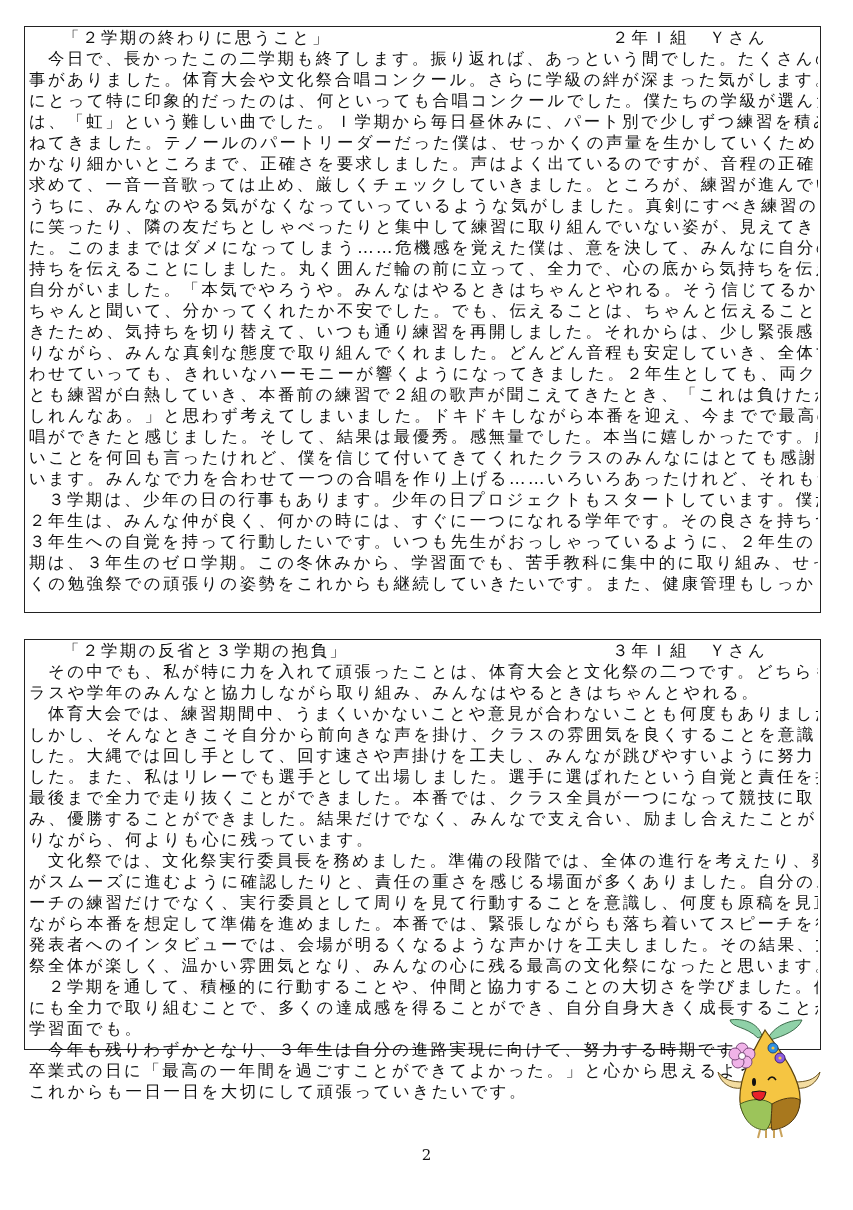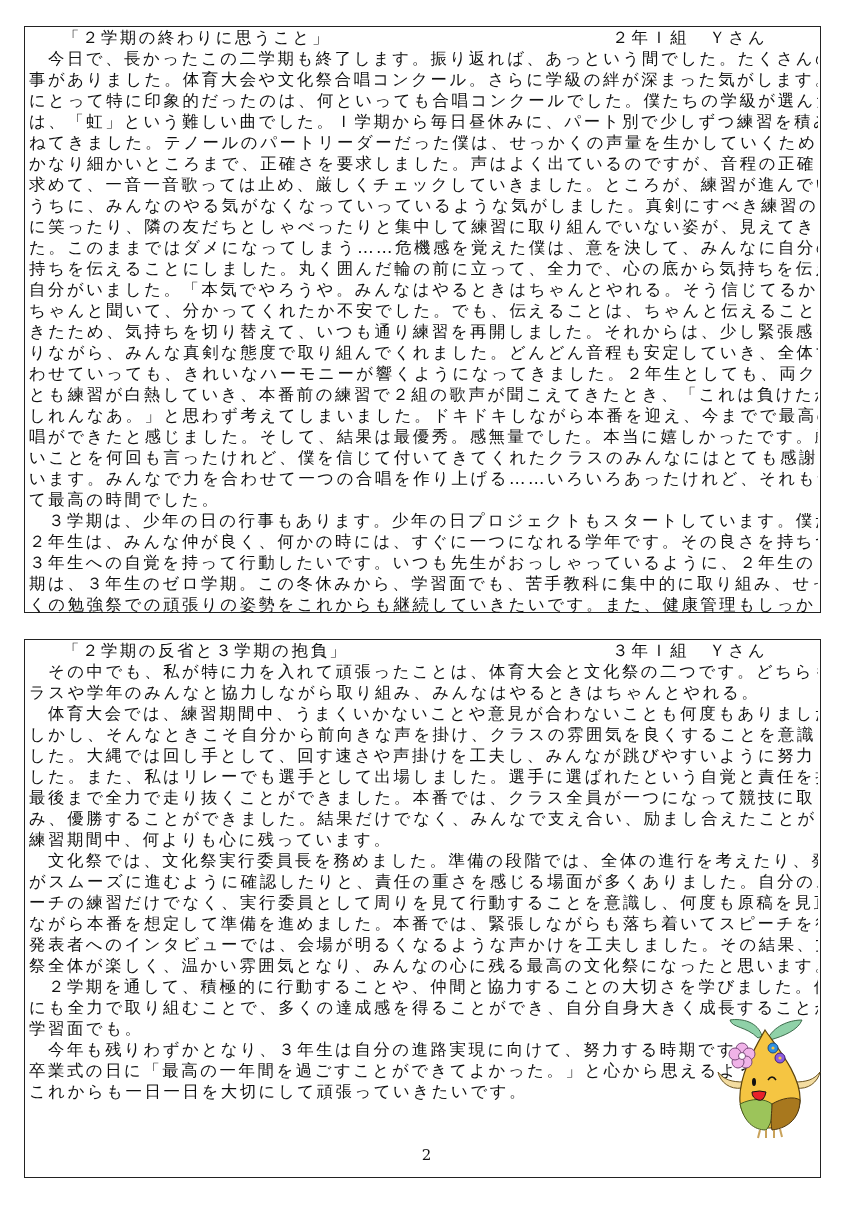--- a/index.html
+++ b/index.html
@@ -1,21 +1,21 @@
 <!DOCTYPE html>
 <html><head>
 <meta charset="utf-8">
 <style>
   html, body { margin: 0; padding: 0; background: #ffffff; }
   body { width: 853px; height: 1210px; position: relative; overflow: hidden;
          font-family: "DejaVu Sans", "Liberation Sans", sans-serif; color: #111; }
   .essay-box { position: absolute; left: 24px; width: 797px; border: 1.5px solid #222;
                box-sizing: border-box; padding: 0 2px 0 4px; }
   #box1 { top: 26px; height: 587px; }
-  #box2 { top: 639px; height: 539px; }
+  #box2 { top: 639px; height: 411px; }
   .line { height: 21px; line-height: 21px; font-size: 16.4px; white-space: nowrap;
           letter-spacing: 2.55px; overflow: hidden; }
   .title-row { position: relative; }
   .title-row .author { position: absolute; left: 583px; top: 0; letter-spacing: 3px; }
   .title-row .title { padding-left: 34px; }
   .page-number { position: absolute; left: 0; width: 853px; top: 1146px; text-align: center;
                  font-family: "DejaVu Serif", "Liberation Serif", serif; font-size: 15px; }
   .mascot { position: absolute; left: 716px; top: 1016px; width: 108px; height: 124px; }
 </style>
 </head>
@@ -41,21 +41,20 @@
       <div class="line">自分がいました。「本気でやろうや。みんなはやるときはちゃんとやれる。そう信じてるから。」</div>
       <div class="line">ちゃんと聞いて、分かってくれたか不安でした。でも、伝えることは、ちゃんと伝えることがで</div>
       <div class="line">きたため、気持ちを切り替えて、いつも通り練習を再開しました。それからは、少し緊張感もあ</div>
       <div class="line">りながら、みんな真剣な態度で取り組んでくれました。どんどん音程も安定していき、全体で合</div>
       <div class="line">わせていっても、きれいなハーモニーが響くようになってきました。２年生としても、両クラス</div>
       <div class="line">とも練習が白熱していき、本番前の練習で２組の歌声が聞こえてきたとき、「これは負けたかも</div>
       <div class="line">しれんなあ。」と思わず考えてしまいました。ドキドキしながら本番を迎え、今までで最高の合</div>
       <div class="line">唱ができたと感じました。そして、結果は最優秀。感無量でした。本当に嬉しかったです。厳し</div>
       <div class="line">いことを何回も言ったけれど、僕を信じて付いてきてくれたクラスのみんなにはとても感謝して</div>
       <div class="line">います。みんなで力を合わせて一つの合唱を作り上げる……いろいろあったけれど、それも含め</div>
-      <div class="line">て最高の時間でした。</div>
       <div class="line">　３学期は、少年の日の行事もあります。少年の日プロジェクトもスタートしています。僕たち</div>
       <div class="line">２年生は、みんな仲が良く、何かの時には、すぐに一つになれる学年です。その良さを持ちつつ、</div>
       <div class="line">３年生への自覚を持って行動したいです。いつも先生がおっしゃっているように、２年生の３学</div>
       <div class="line">期は、３年生のゼロ学期。この冬休みから、学習面でも、苦手教科に集中的に取り組み、せっか</div>
       <div class="line">くの勉強祭での頑張りの姿勢をこれからも継続していきたいです。また、健康管理もしっかりと</div>
     </div>
 </div>
 
 <div id="box2" class="essay-box">
   <div class="line title-row">
@@ -64,21 +63,21 @@
   </div>
   <div id="lines1">
       <div class="line">　その中でも、私が特に力を入れて頑張ったことは、体育大会と文化祭の二つです。どちらもク</div>
       <div class="line">ラスや学年のみんなと協力しながら取り組み、みんなはやるときはちゃんとやれる。</div>
       <div class="line">　体育大会では、練習期間中、うまくいかないことや意見が合わないことも何度もありました。</div>
       <div class="line">しかし、そんなときこそ自分から前向きな声を掛け、クラスの雰囲気を良くすることを意識しま</div>
       <div class="line">した。大縄では回し手として、回す速さや声掛けを工夫し、みんなが跳びやすいように努力しま</div>
       <div class="line">した。また、私はリレーでも選手として出場しました。選手に選ばれたという自覚と責任を持ち、</div>
       <div class="line">最後まで全力で走り抜くことができました。本番では、クラス全員が一つになって競技に取り組</div>
       <div class="line">み、優勝することができました。結果だけでなく、みんなで支え合い、励まし合えたことが、一</div>
-      <div class="line">練習期間中、何よりも心に残っています。</div>
+      <div class="line">りながら、何よりも心に残っています。</div>
       <div class="line">　文化祭では、文化祭実行委員長を務めました。準備の段階では、全体の進行を考えたり、発表</div>
       <div class="line">がスムーズに進むように確認したりと、責任の重さを感じる場面が多くありました。自分のスピ</div>
       <div class="line">ーチの練習だけでなく、実行委員として周りを見て行動することを意識し、何度も原稿を見直し</div>
       <div class="line">ながら本番を想定して準備を進めました。本番では、緊張しながらも落ち着いてスピーチを行い、</div>
       <div class="line">発表者へのインタビューでは、会場が明るくなるような声かけを工夫しました。その結果、文化</div>
       <div class="line">祭全体が楽しく、温かい雰囲気となり、みんなの心に残る最高の文化祭になったと思います。</div>
       <div class="line">　２学期を通して、積極的に行動することや、仲間と協力することの大切さを学びました。何事</div>
       <div class="line">にも全力で取り組むことで、多くの達成感を得ることができ、自分自身大きく成長することがで</div>
       <div class="line">学習面でも。</div>
       <div class="line">　今年も残りわずかとなり、３年生は自分の進路実現に向けて、努力する時期です。</div>

